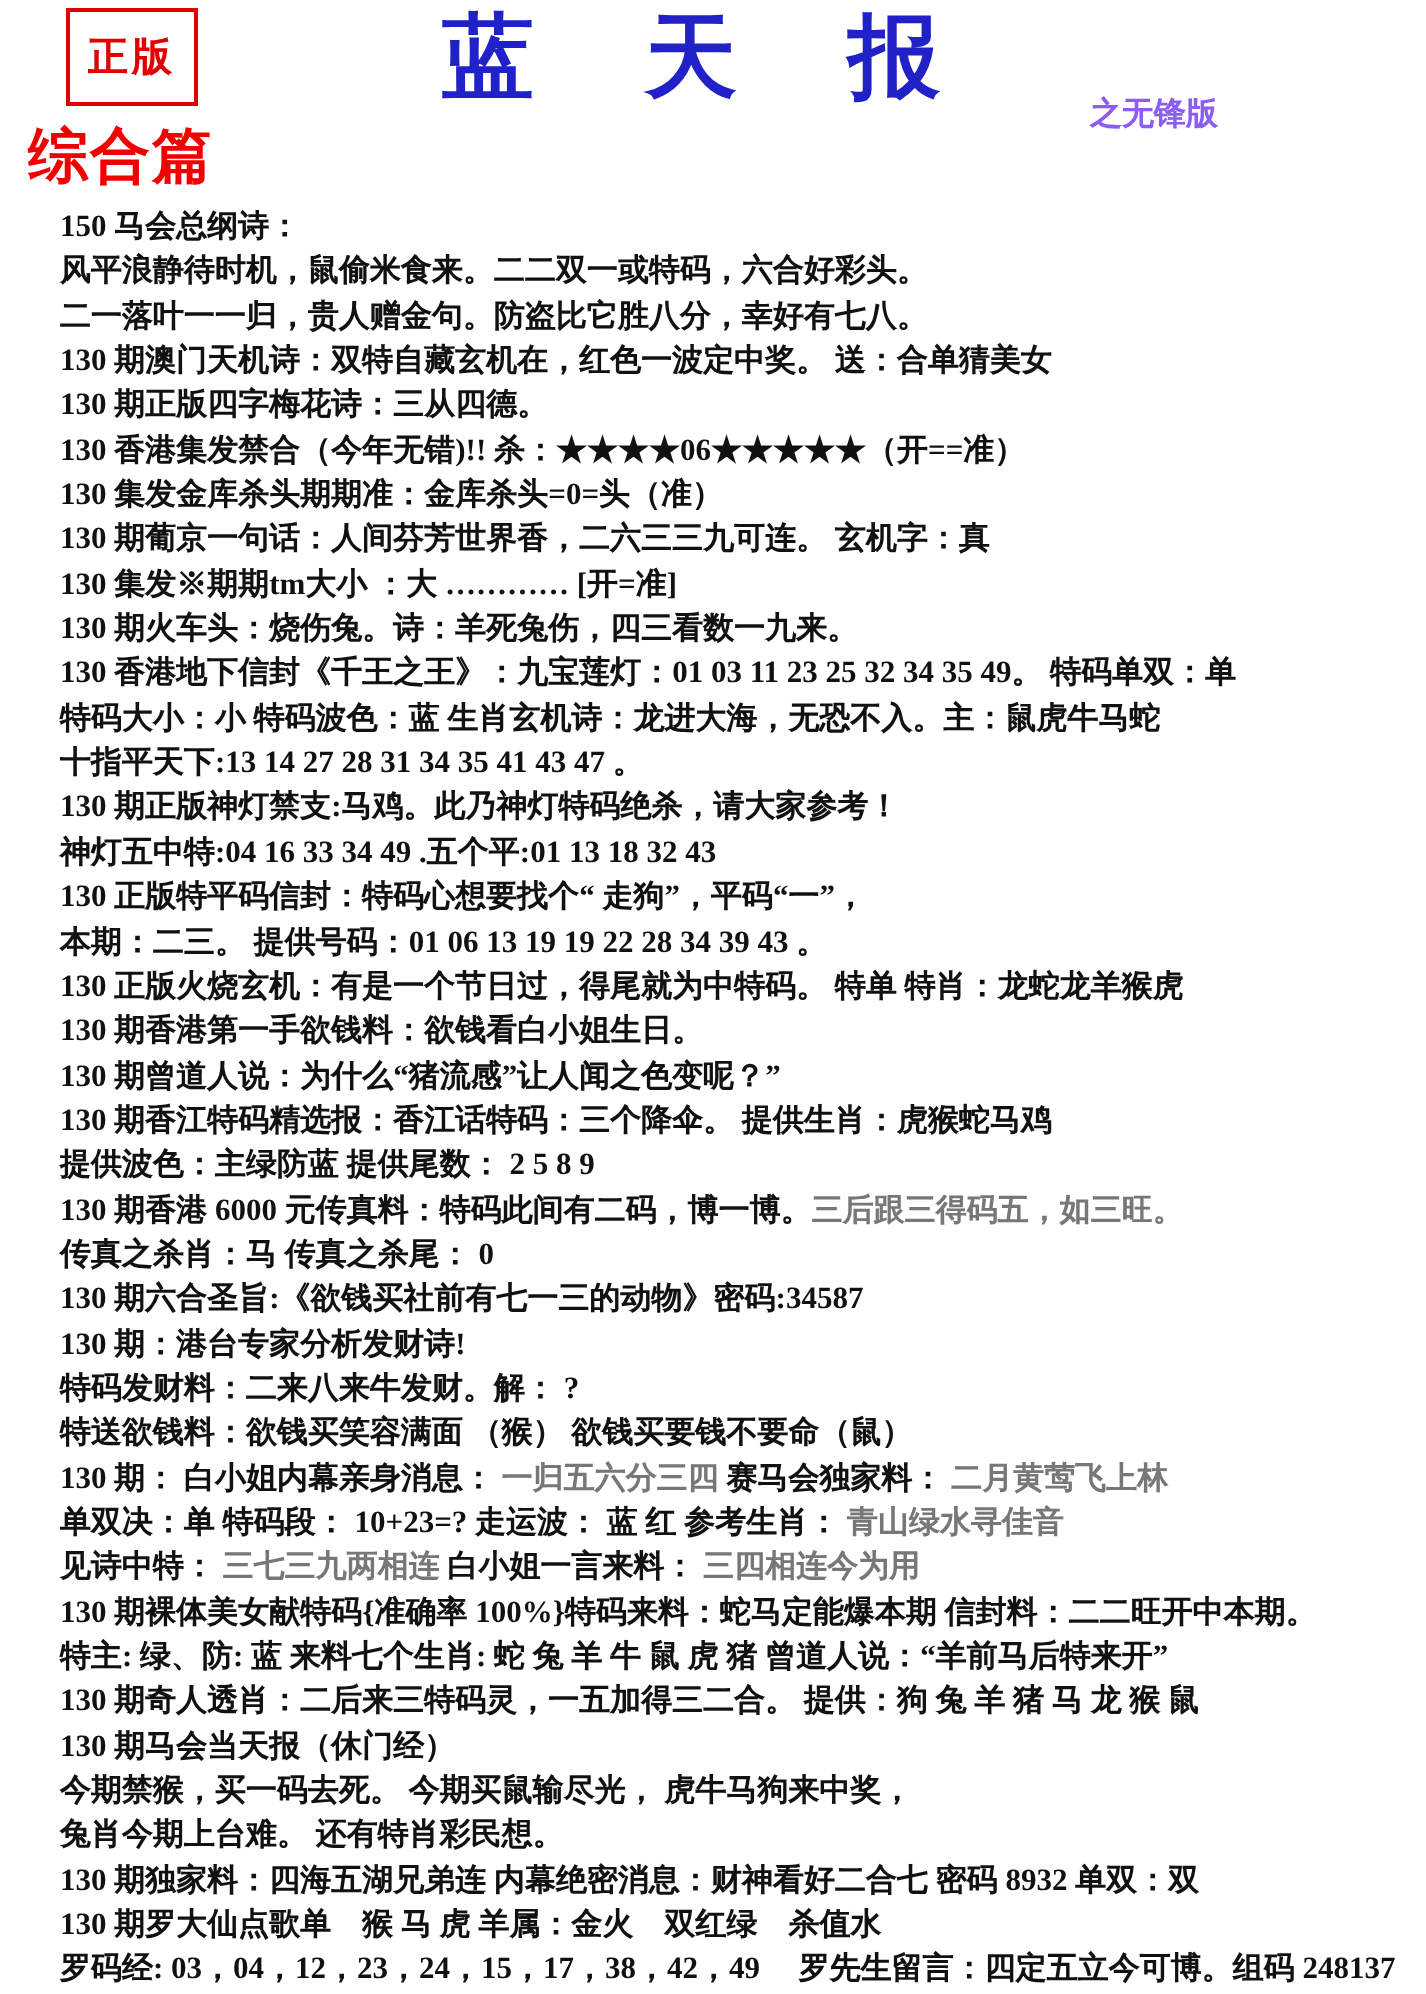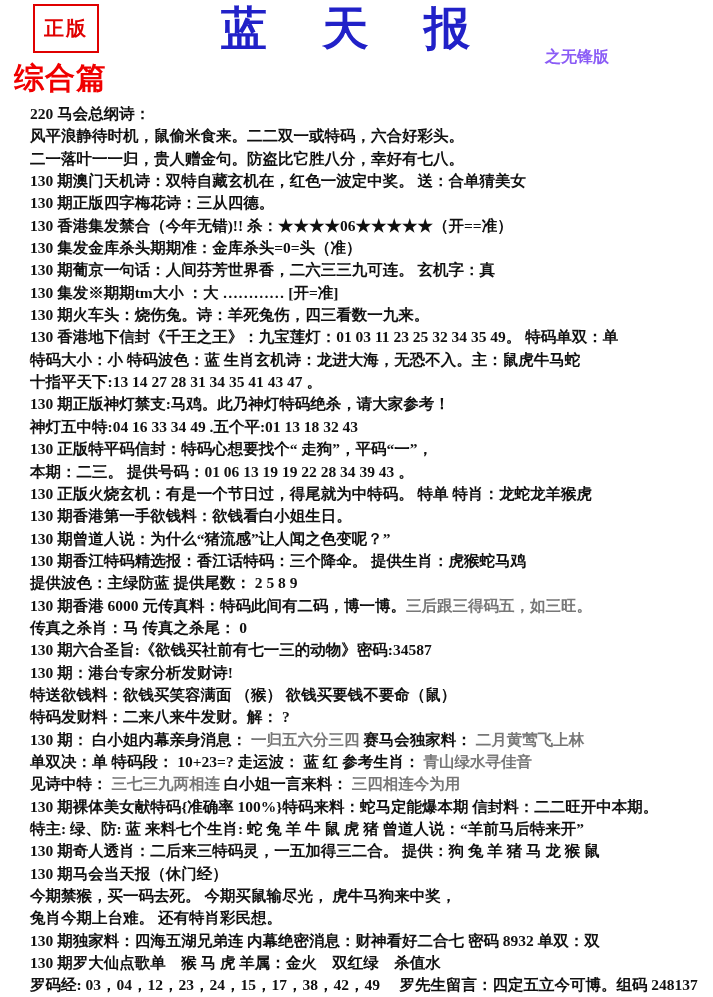--- a/index.html
+++ b/index.html
@@ -45,21 +45,21 @@
 <body>
 
 <div class="header">
   <div class="badge">正版</div>
   <div class="title">蓝 天 报</div>
   <div class="edition">之无锋版</div>
   <div class="section">综合篇</div>
 </div>
 
 <div class="doc-body">
-    <div class="line"><span class="seg">220 马会总纲诗：</span></div>
+    <div class="line"><span class="seg">150 马会总纲诗：</span></div>
     <div class="line"><span class="seg">风平浪静待时机，鼠偷米食来。二二双一或特码，六合好彩头。</span></div>
     <div class="line"><span class="seg">二一落叶一一归，贵人赠金句。防盗比它胜八分，幸好有七八。</span></div>
     <div class="line"><span class="seg">130 期澳门天机诗：双特自藏玄机在，红色一波定中奖。 送：合单猜美女</span></div>
     <div class="line"><span class="seg">130 期正版四字梅花诗：三从四德。</span></div>
     <div class="line"><span class="seg">130 香港集发禁合（今年无错)!! 杀：★★★★06★★★★★（开==准）</span></div>
     <div class="line"><span class="seg">130 集发金库杀头期期准：金库杀头=0=头（准）</span></div>
     <div class="line"><span class="seg">130 期葡京一句话：人间芬芳世界香，二六三三九可连。 玄机字：真</span></div>
     <div class="line"><span class="seg">130 集发※期期tm大小 ：大 ………… [开=准]</span></div>
     <div class="line"><span class="seg">130 期火车头：烧伤兔。诗：羊死兔伤，四三看数一九来。</span></div>
     <div class="line"><span class="seg">130 香港地下信封《千王之王》：九宝莲灯：01 03 11 23 25 32 34 35 49。 特码单双：单</span></div>
@@ -71,22 +71,22 @@
     <div class="line"><span class="seg">本期：二三。 提供号码：01 06 13 19 19 22 28 34 39 43 。</span></div>
     <div class="line"><span class="seg">130 正版火烧玄机：有是一个节日过，得尾就为中特码。 特单 特肖：龙蛇龙羊猴虎</span></div>
     <div class="line"><span class="seg">130 期香港第一手欲钱料：欲钱看白小姐生日。</span></div>
     <div class="line"><span class="seg">130 期曾道人说：为什么“猪流感”让人闻之色变呢？”</span></div>
     <div class="line"><span class="seg">130 期香江特码精选报：香江话特码：三个降伞。 提供生肖：虎猴蛇马鸡</span></div>
     <div class="line"><span class="seg">提供波色：主绿防蓝 提供尾数： 2 5 8 9</span></div>
     <div class="line"><span class="seg">130 期香港 6000 元传真料：特码此间有二码，博一博。</span><span class="seg muted">三后跟三得码五，如三旺。</span></div>
     <div class="line"><span class="seg">传真之杀肖：马 传真之杀尾： 0</span></div>
     <div class="line"><span class="seg">130 期六合圣旨:《欲钱买社前有七一三的动物》密码:34587</span></div>
     <div class="line"><span class="seg">130 期：港台专家分析发财诗!</span></div>
+    <div class="line"><span class="seg">特码发财料：二来八来牛发财。解： ?</span></div>
     <div class="line"><span class="seg">特送欲钱料：欲钱买笑容满面 （猴） 欲钱买要钱不要命（鼠）</span></div>
-    <div class="line"><span class="seg">特码发财料：二来八来牛发财。解： ?</span></div>
     <div class="line"><span class="seg">130 期： 白小姐内幕亲身消息： </span><span class="seg muted">一归五六分三四</span><span class="seg"> 赛马会独家料： </span><span class="seg muted">二月黄莺飞上林</span></div>
     <div class="line"><span class="seg">单双决：单 特码段： 10+23=? 走运波： 蓝 红 参考生肖： </span><span class="seg muted">青山绿水寻佳音</span></div>
     <div class="line"><span class="seg">见诗中特： </span><span class="seg muted">三七三九两相连</span><span class="seg"> 白小姐一言来料： </span><span class="seg muted">三四相连今为用</span></div>
     <div class="line"><span class="seg">130 期裸体美女献特码{准确率 100%}特码来料：蛇马定能爆本期 信封料：二二旺开中本期。</span></div>
     <div class="line"><span class="seg">特主: 绿、防: 蓝 来料七个生肖: 蛇 兔 羊 牛 鼠 虎 猪 曾道人说：“羊前马后特来开”</span></div>
     <div class="line"><span class="seg">130 期奇人透肖：二后来三特码灵，一五加得三二合。 提供：狗 兔 羊 猪 马 龙 猴 鼠</span></div>
     <div class="line"><span class="seg">130 期马会当天报（休门经）</span></div>
     <div class="line"><span class="seg">今期禁猴，买一码去死。 今期买鼠输尽光， 虎牛马狗来中奖，</span></div>
     <div class="line"><span class="seg">兔肖今期上台难。 还有特肖彩民想。</span></div>
     <div class="line"><span class="seg">130 期独家料：四海五湖兄弟连 内幕绝密消息：财神看好二合七 密码 8932 单双：双</span></div>

